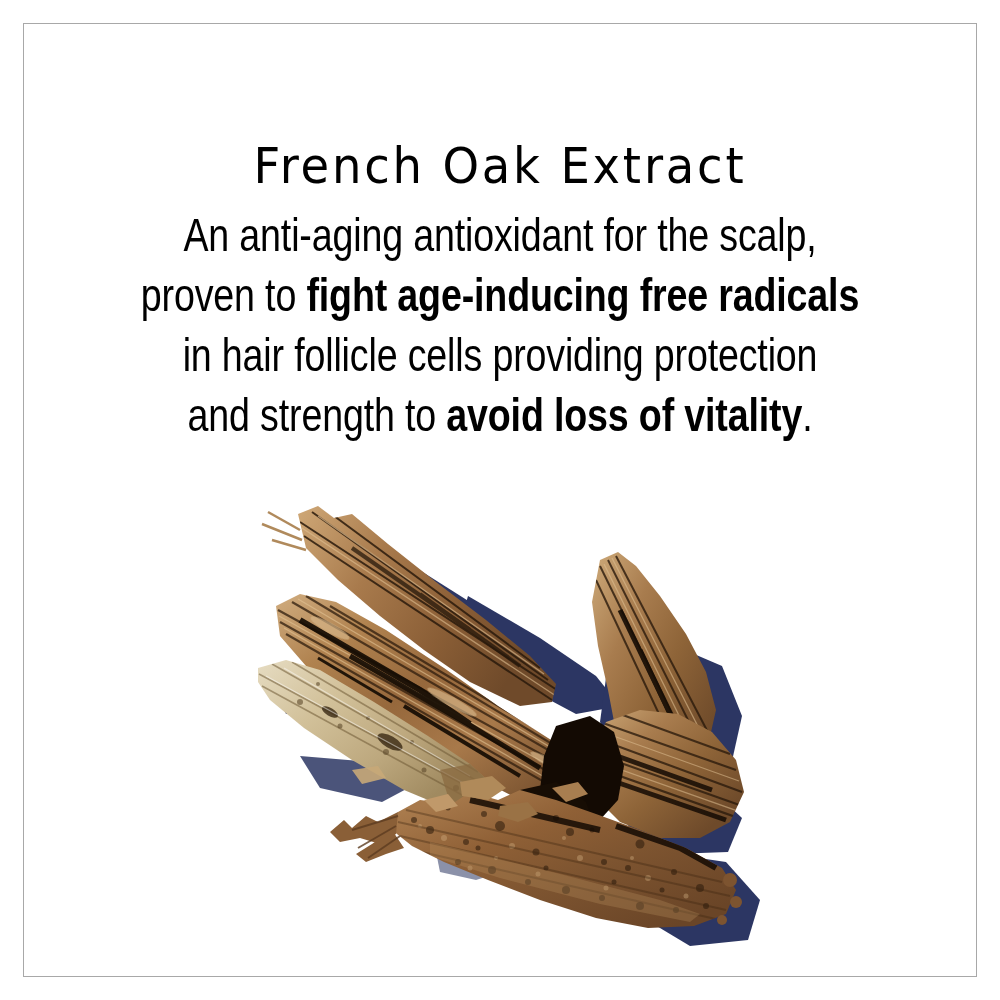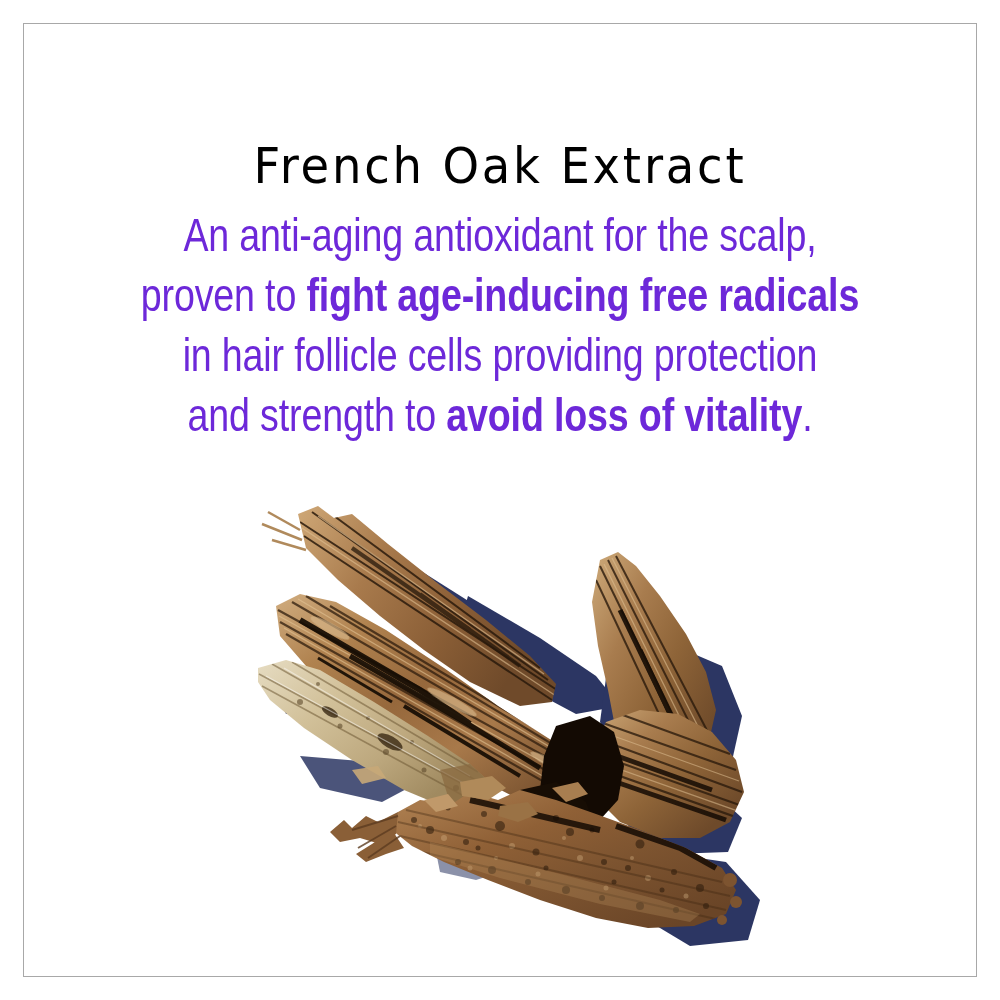--- a/index.html
+++ b/index.html
@@ -42,21 +42,21 @@
     white-space: nowrap;
     transform: scaleX(0.93);
     transform-origin: 50% 50%;
   }
   #body-copy {
     position: absolute;
     left: 0;
     top: 205px;
     width: 1000px;
     text-align: center;
-    color: #6d28d9;
+    color: #000000;
     font-family: "Liberation Sans", sans-serif;
     font-size: 47px;
     line-height: 60px;
     letter-spacing: -0.2px;
   }
   #body-copy .ln {
     display: block;
     white-space: nowrap;
     transform: scaleX(0.80);
     transform-origin: 50% 50%;

